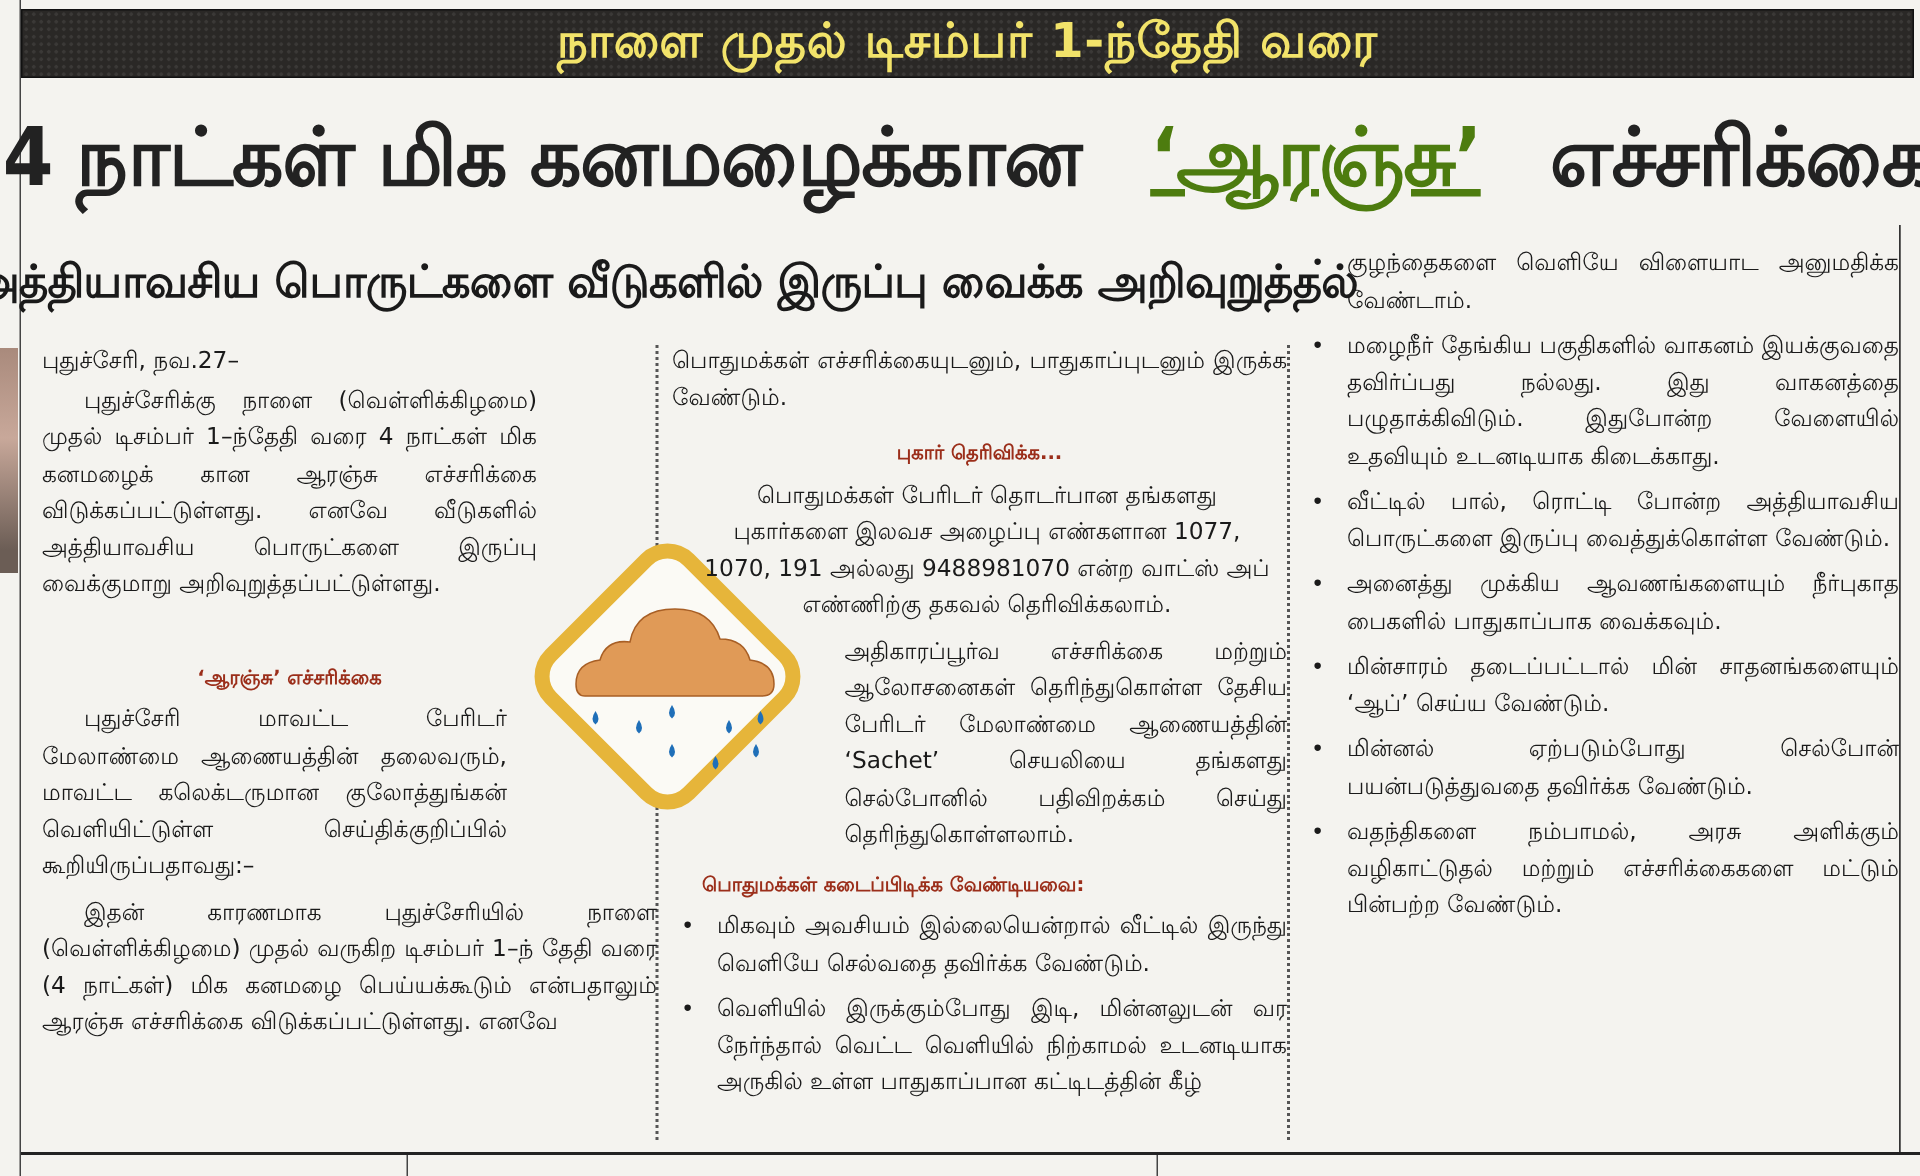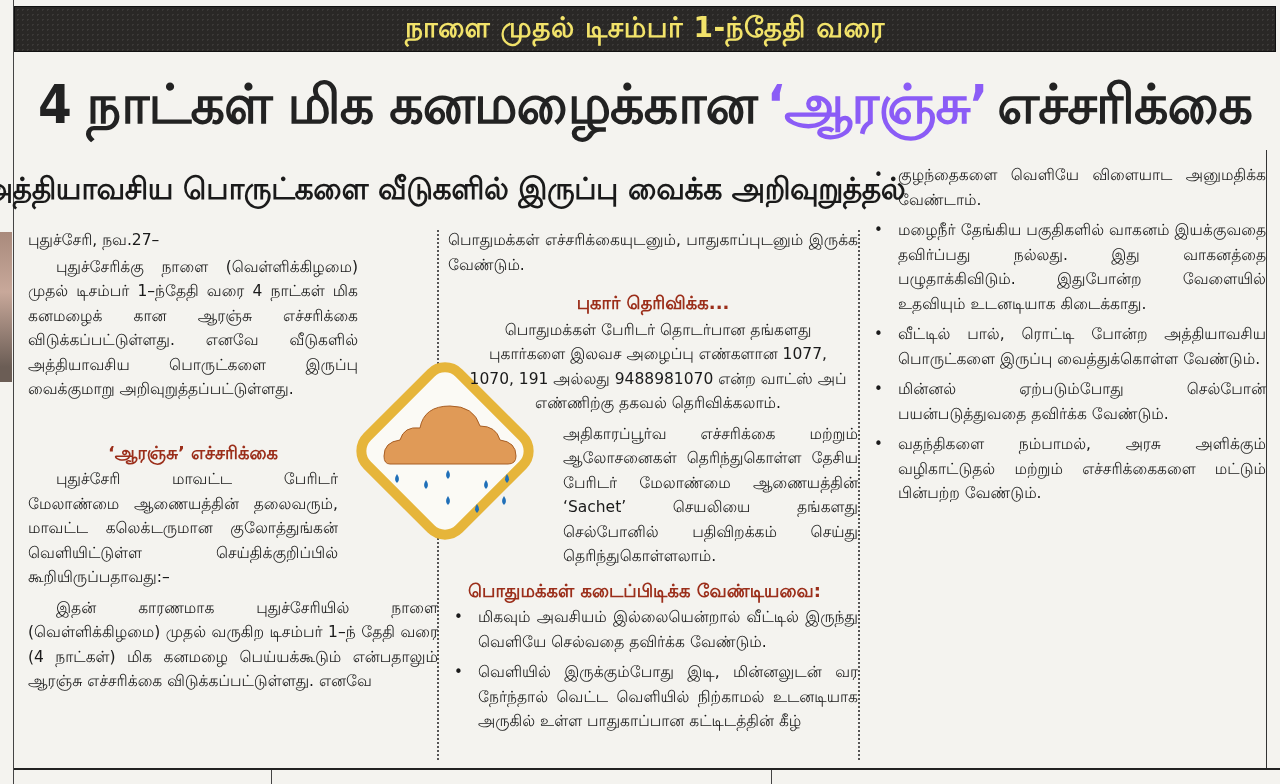--- a/index.html
+++ b/index.html
@@ -30,35 +30,36 @@
     
     .kicker-band {
       position: absolute; left: 14px; top: 6px; width: 1262px; height: 46px;
       background: #2a2826;
       background-image: radial-gradient(rgba(255,255,255,0.08) 1px, transparent 1px);
       background-size: 5px 5px;
       display: flex; align-items: center; justify-content: center;
       border: 1px solid #111;
     }
     .kicker-text {
-      color: #f2e36a; font-weight: bold; font-size: 28px;
+      color: #f2e36a; font-weight: bold; font-size: 32px;
       font-family: "DejaVu Sans", sans-serif;
       letter-spacing: 0.5px;
     }
 
     
     .headline {
       position: absolute; left: 20px; top: 60px; width: 1250px; height: 95px;
       display: flex; align-items: center; justify-content: center;
       font-family: "DejaVu Sans Condensed", "DejaVu Sans", sans-serif;
       font-weight: bold; font-size: 54px; color: #222;
       letter-spacing: -1px;
       white-space: nowrap;
+      gap: 36px;
     }
-    .headline .hl-accent { color: #8b5cf6; margin: 0 10px; }
+    .headline .hl-accent { color: #4d7c0f; margin: 0 10px; text-decoration: underline; }
 
     
     .subheadline {
       position: absolute; left: 20px; top: 162px; width: 845px; height: 56px;
       display: flex; align-items: center; justify-content: center;
       font-weight: bold; font-size: 30px; color: #1a1a1a;
       white-space: nowrap; letter-spacing: -0.5px;
     }
 
     
@@ -69,21 +70,21 @@
     .col3 { left: 868px; top: 163px; width: 398px; }
 
     .dotted-sep { position: absolute; width: 0; border-left: 2px dotted #555; }
     .sep-a { left: 437px; top: 230px; height: 530px; }
     .sep-b { left: 858px; top: 230px; height: 530px; }
     .solid-sep { position: absolute; left: 1266px; top: 150px; width: 1px; height: 618px; background: #333; }
 
     .dateline { text-align: right; margin-bottom: 2px; }
     .indent { text-indent: 28px; }
     .section-head {
-      color: #9b2e1a; font-weight: bold; font-size: 18px;
+      color: #9b2e1a; font-weight: bold; font-size: 13px;
       text-align: center; margin: 8px 0 2px 0;
     }
     .section-head.left { text-align: left; padding-left: 20px; margin-top: 4px; }
 
     .bullets { list-style: none; }
     .bullets li {
       position: relative; padding-left: 30px; margin-bottom: 6px; text-align: justify;
     }
     .bullets li::before {
       content: "•"; position: absolute; left: 6px; top: 0; font-size: 15px;
@@ -167,20 +168,22 @@
       <li>மிகவும் அவசியம் இல்லையென்றால் வீட்டில் இருந்து வெளியே செல்வதை தவிர்க்க வேண்டும்.</li>
       <li>வெளியில் இருக்கும்போது இடி, மின்னலுடன் வர நேர்ந்தால் வெட்ட வெளியில் நிற்காமல் உடனடியாக அருகில் உள்ள பாதுகாப்பான கட்டிடத்தின் கீழ்</li>
     </ul>
   </div>
 
   <div class="col col3">
     <ul class="bullets">
       <li>குழந்தைகளை வெளியே விளையாட அனுமதிக்க வேண்டாம்.</li>
       <li>மழைநீர் தேங்கிய பகுதிகளில் வாகனம் இயக்குவதை தவிர்ப்பது நல்லது. இது வாகனத்தை பழுதாக்கிவிடும். இதுபோன்ற வேளையில் உதவியும் உடனடியாக கிடைக்காது.</li>
       <li>வீட்டில் பால், ரொட்டி போன்ற அத்தியாவசிய பொருட்களை இருப்பு வைத்துக்கொள்ள வேண்டும்.</li>
+      <li>அனைத்து முக்கிய ஆவணங்களையும் நீர்புகாத பைகளில் பாதுகாப்பாக வைக்கவும்.</li>
+      <li>மின்சாரம் தடைப்பட்டால் மின் சாதனங்களையும் ‘ஆப்’ செய்ய வேண்டும்.</li>
       <li>மின்னல் ஏற்படும்போது செல்போன் பயன்படுத்துவதை தவிர்க்க வேண்டும்.</li>
       <li>வதந்திகளை நம்பாமல், அரசு அளிக்கும் வழிகாட்டுதல் மற்றும் எச்சரிக்கைகளை மட்டும் பின்பற்ற வேண்டும்.</li>
     </ul>
 
   </div>
 
   <div class="bottom-rule"></div>
   <div class="bottom-strip">
     <div style="width:258px;"></div>
     <div style="width:500px;"></div>

